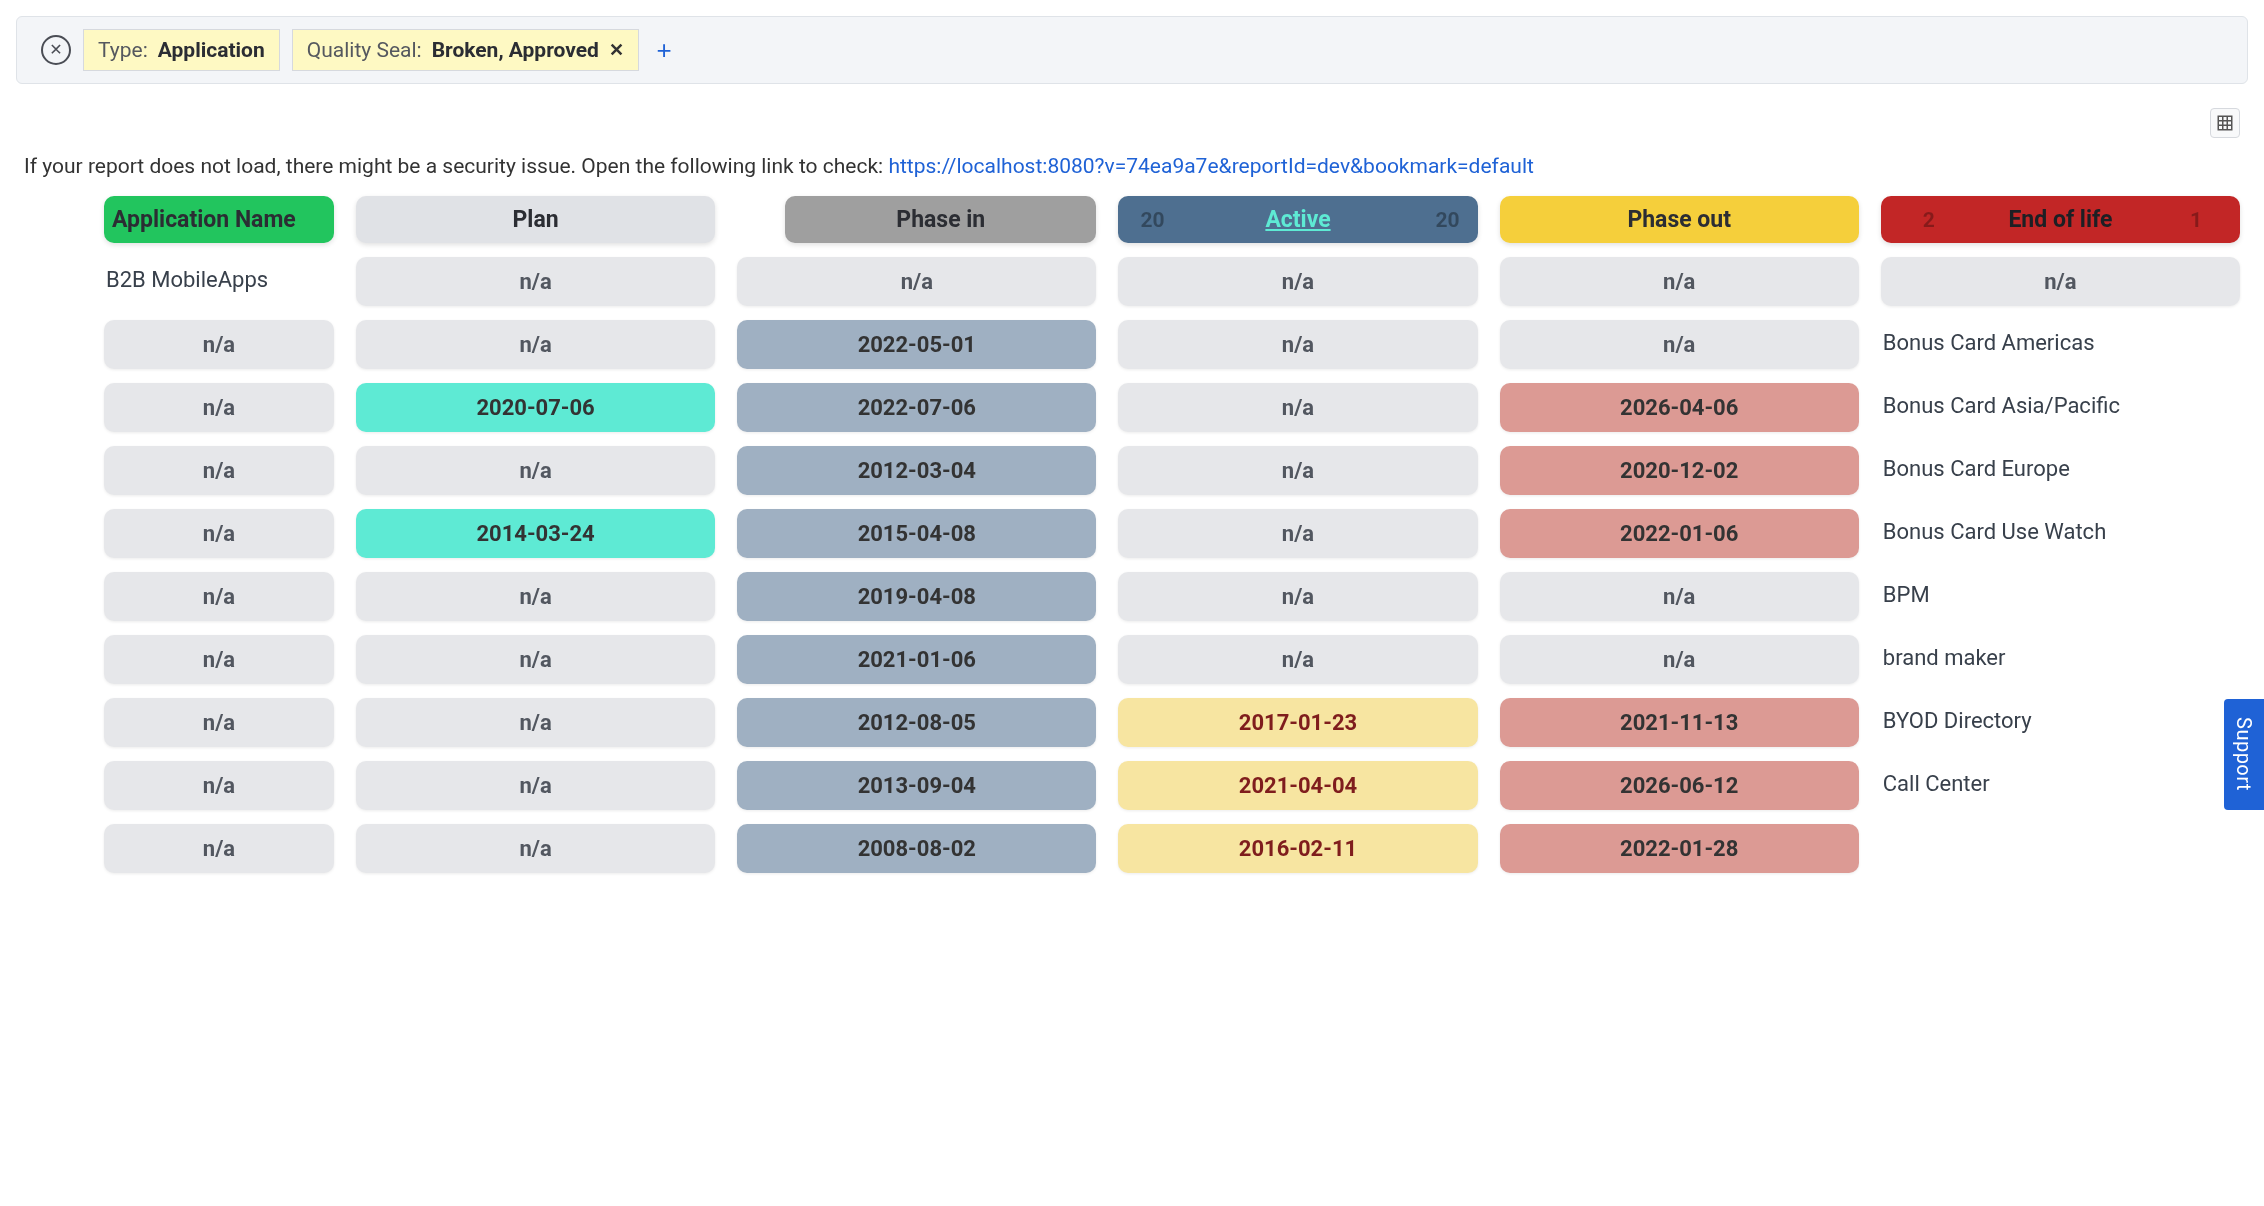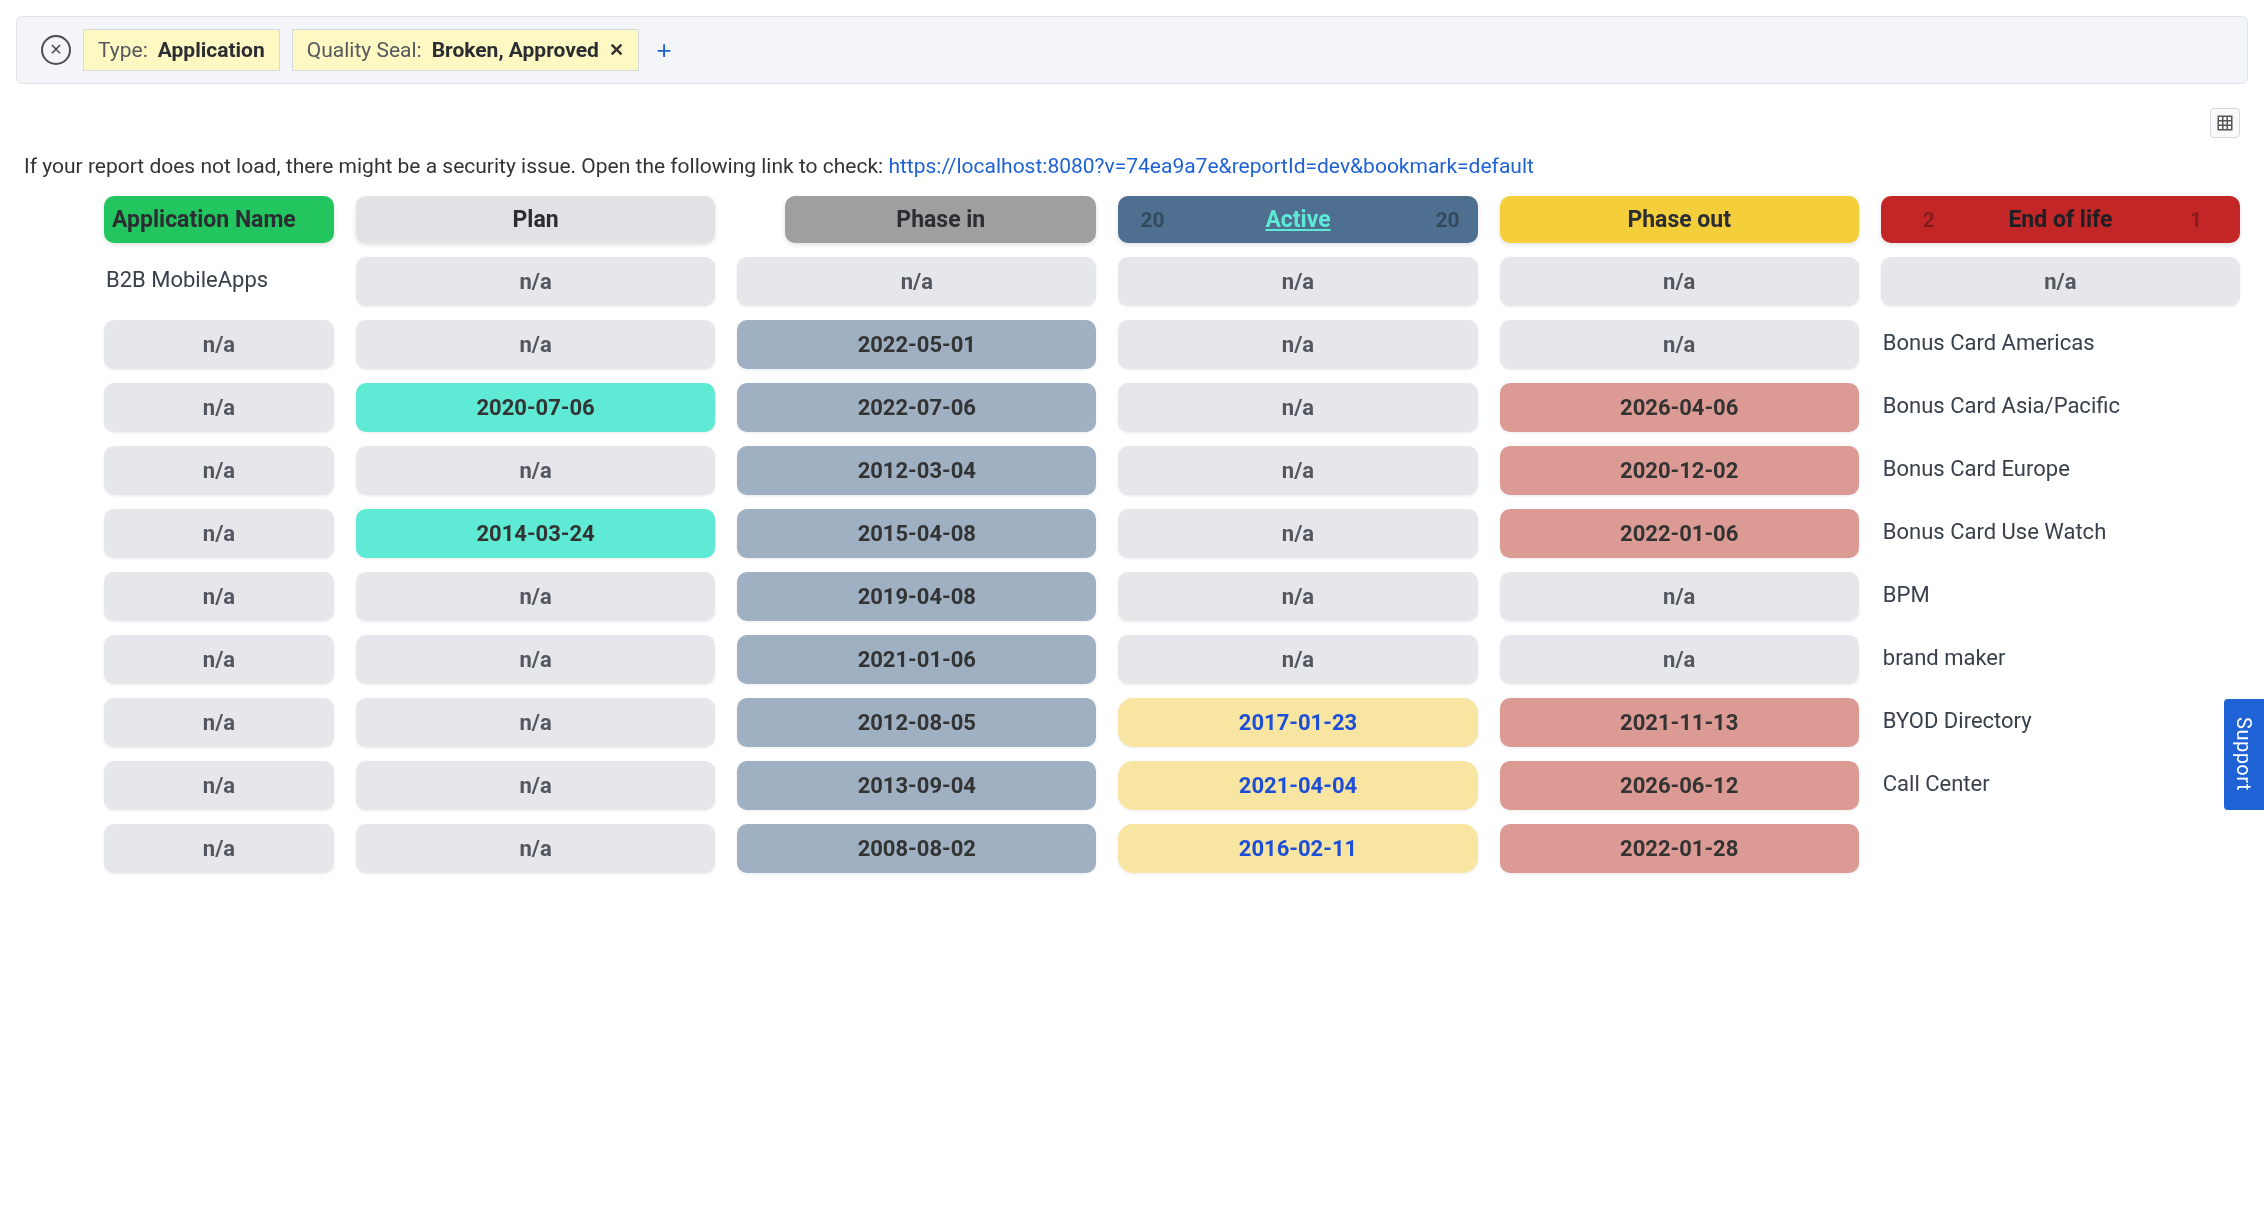--- a/index.html
+++ b/index.html
@@ -146,21 +146,21 @@
     color: #424851;
     display: flex;
     align-items: center;
     justify-content: center;
     min-height: 48px;
     box-shadow: 0 1px 3px rgba(0,0,0,0.08);
   }
   .c-na        { background: #e6e7ea; color: #525760; }
   .c-phasein-d { background: #5eead4; color: #333; }
   .c-active-d  { background: #9fb0c2; color: #333; }
-  .c-phaseout-d{ background: #f7e5a1; color: #1d4ed8; border-radius: 15px; }
+  .c-phaseout-d{ background: #f7e5a1; color: #7f1d1d; }
   .c-eol-d     { background: #dc9a94; color: #333; }
 
   
   .support-tab {
     position: fixed;
     right: 0;
     top: 58%;
     background: #1f62d6;
     color: #fff;
     writing-mode: vertical-rl;

